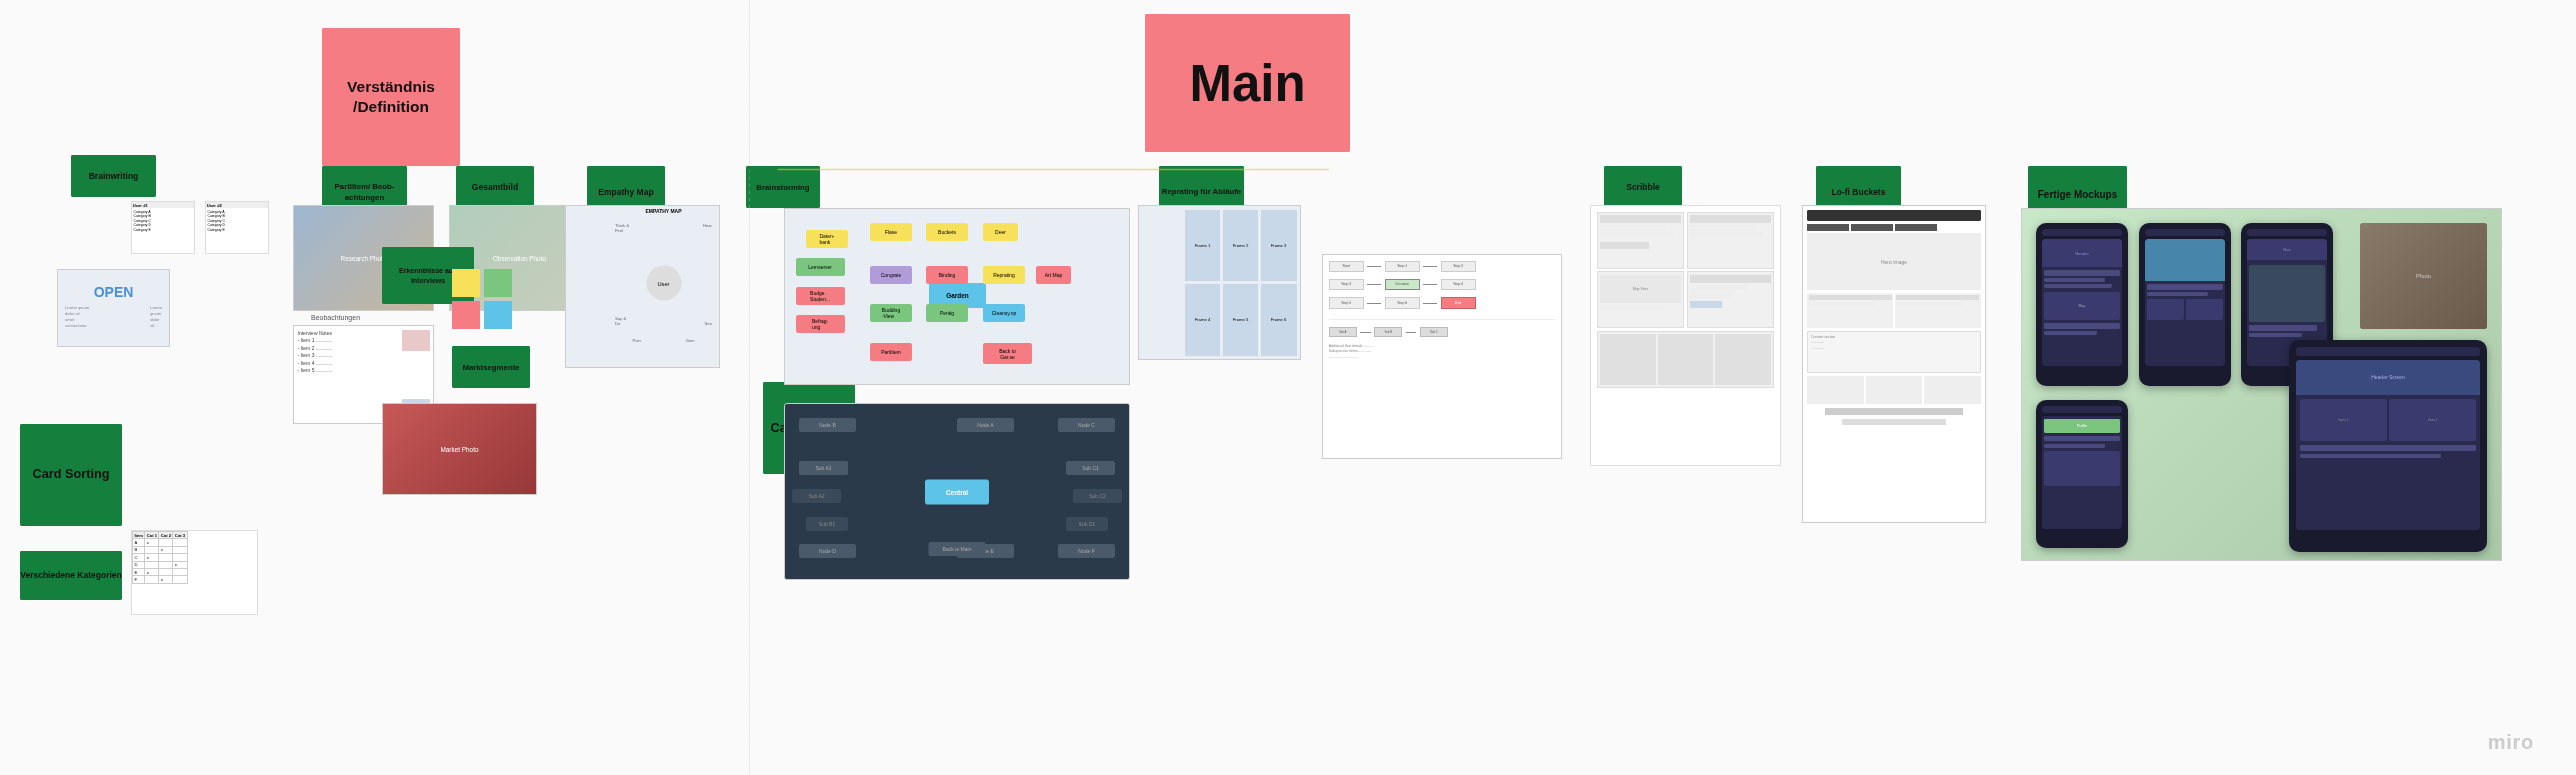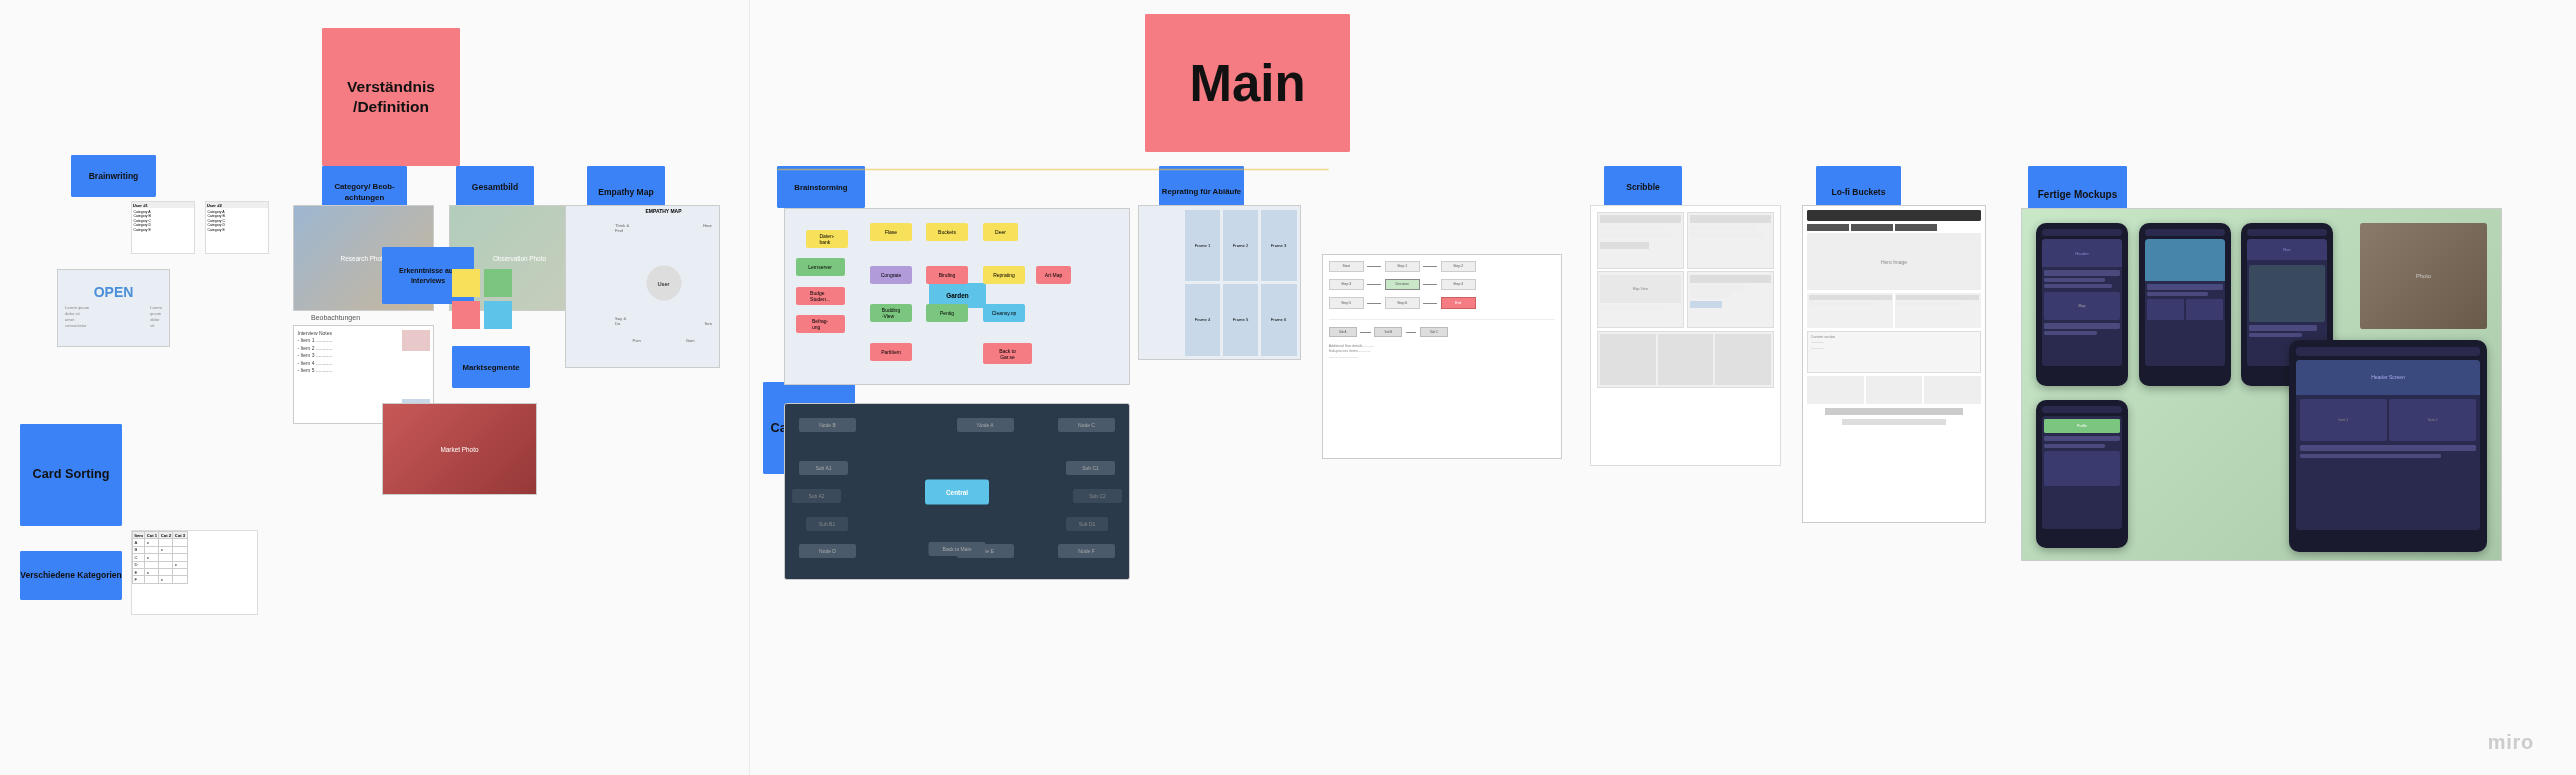--- a/index.html
+++ b/index.html
@@ -25,21 +25,21 @@
       justify-content: center;
       text-align: center;
       font-weight: bold;
       border-radius: 1.4px;
     }
     .sticky-pink {
       background: #f47c82;
       color: #111;
     }
     .sticky-green {
-      background: #3b82f6;
+      background: #15803d;
       color: #111;
     }
     .placeholder-img {
       position: absolute;
       background: #ddd;
       border: 0.7px solid #ccc;
       overflow: hidden;
     }
     .placeholder-img.photo {
       background: #c8d8e8;
@@ -169,21 +169,21 @@
             <td></td>
             <td>x</td>
             <td></td>
           </tr>
     </tbody>
       </table>
   </div>
 
   <div class="sticky-note sticky-pink" style="left:322px; top:28px; width:138px; height:138px; font-size:15.5px; line-height:1.3;">Verständnis /Definition</div>
 
-  <div class="sticky-note sticky-green" style="left:322px; top:166px; width:85px; height:53px; font-size:7.8px; line-height:1.3;">Category/ Beob-achtungen</div>
+  <div class="sticky-note sticky-green" style="left:322px; top:166px; width:85px; height:53px; font-size:7.8px; line-height:1.3;">Partlitem/ Beob-achtungen</div>
 
   <div class="sticky-note sticky-green" style="left:456px; top:166px; width:78px; height:42px; font-size:8.5px;">Gesamtbild</div>
 
   <div class="placeholder-img photo" style="left:293px; top:205px; width:141px; height:106px;">
     <div style="width:100%; height:100%; background: linear-gradient(135deg, #8ba8c8 0%, #c8a87a 100%); opacity:0.7;"></div>
     <div style="position:absolute; top:50%; left:50%; transform:translate(-50%,-50%); font-size:6.4px; color:#fff; text-align:center;">Research Photo</div>
   </div>
 
   <div class="placeholder-img photo" style="left:449px; top:205px; width:141px; height:106px;">
     <div style="width:100%; height:100%; background: linear-gradient(135deg, #a8c8a8 0%, #c8c8a8 100%); opacity:0.7;"></div>
@@ -230,21 +230,21 @@
       <div style="position:absolute; bottom:21px; right:3.5px; font-size:4.2px; color:#666;">See</div>
       <div style="position:absolute; bottom:3.5px; left:21px; font-size:4.2px; color:#666;">Pain</div>
       <div style="position:absolute; bottom:3.5px; right:21px; font-size:4.2px; color:#666;">Gain</div>
     </div>
   </div>
 
   <div class="vertical-line" style="left:749px; top:0; height:775px; background:#ddd; width:1.4px; opacity:0.5;"></div>
 
   <div class="sticky-note sticky-pink" style="left:1145px; top:14px; width:205px; height:138px; font-size:51px; font-weight:bold;">Main</div>
 
-  <div class="sticky-note sticky-green" style="left:777px; top:166px; width:88px; height:42px; font-size:7.8px;">Brainstorming</div>
+  <div class="sticky-note sticky-green" style="left:746px; top:166px; width:74px; height:42px; font-size:7.8px;">Brainstorming</div>
 
   <div class="sticky-note sticky-green" style="left:763px; top:382px; width:92px; height:92px; font-size:12.7px; line-height:1.3;">Card Sorting</div>
 
   <div class="placeholder-img light" style="left:784px; top:208px; width:346px; height:177px;">
 
     <div style="position:absolute; top:50%; left:50%; transform:translate(-50%,-50%);">
 
       <div style="position:absolute; top:-14px; left:-28px; width:57px; height:25px; background:#5ec3e8; border-radius:2.8px; display:flex; align-items:center; justify-content:center; font-size:6.4px; font-weight:bold; z-index:2;">Garden</div>
     </div>
 

